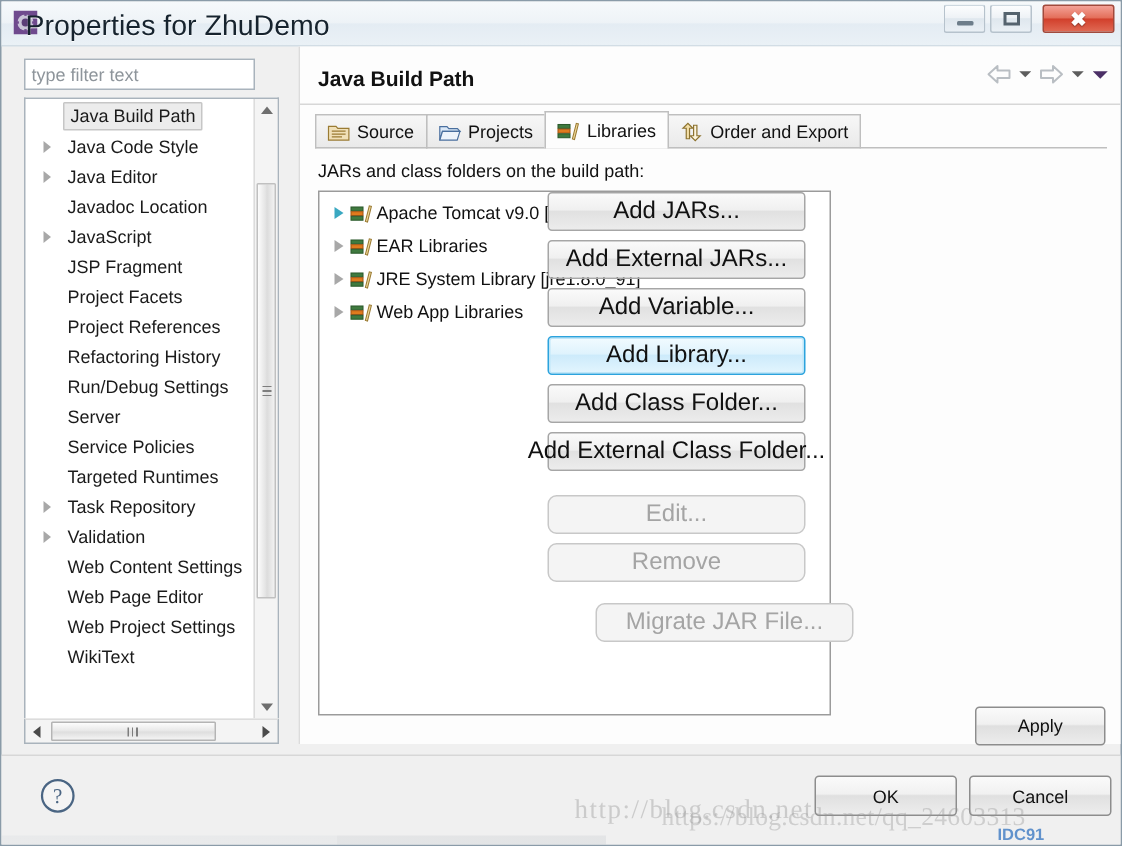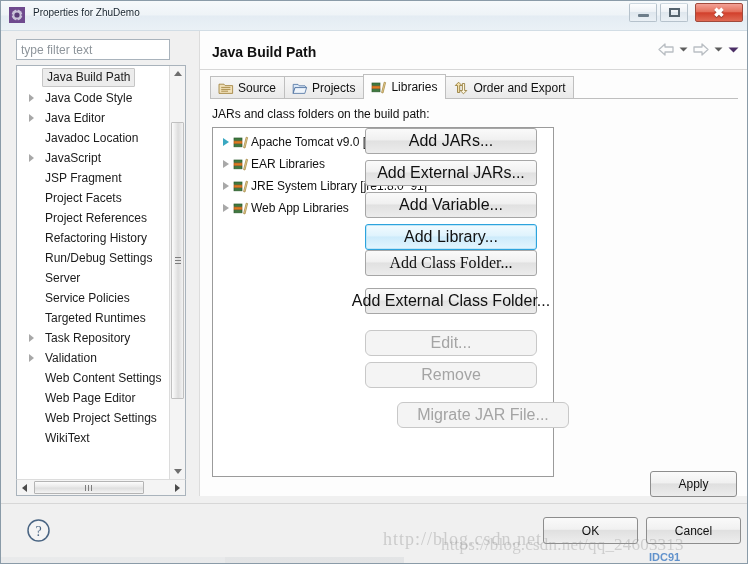--- a/index.html
+++ b/index.html
@@ -25,22 +25,22 @@
     position: absolute; left: 0; top: 0;
     width: 746px; height: 29px;
     background: linear-gradient(to bottom, #f6f9fb 0%, #eef3f7 48%, #e4ecf3 52%, #eaf1f6 100%);
     border-bottom: 1px solid #d2dde5;
   }
   #title-icon {
     position: absolute; left: 8px; top: 6px;
     width: 16px; height: 16px;
   }
   #title-text {
-    position: absolute; left: 32px; top: 6px;
-    font-size: 10px; color: #16232e;
+    position: absolute; left: 16px; top: 6px;
+    font-size: 19px; color: #16232e;
     white-space: nowrap;
     text-shadow: 0 1px 0 rgba(255,255,255,.85);
   }
   .wbtn {
     position: absolute; top: 2px;
     width: 28px; height: 19px;
     border: 1px solid #b6c2cc;
     border-top-color: #cdd8e0;
     border-radius: 2px;
     background: linear-gradient(to bottom,#fcfdfe 0%,#eef2f6 45%,#dfe7ee 50%,#eaf0f5 100%);
@@ -348,21 +348,21 @@
     color: rgba(120,120,120,.30);
     letter-spacing: 1px;
   }
   #wm2 {
     left: 440px; top: 534px;
     font-size: 17px;
     color: rgba(150,150,150,.38);
     letter-spacing: .2px;
   }
   #wm3 {
-    left: 648px; top: 550px;
+    left: 664px; top: 550px;
     font-size: 11px;
     font-family: "Liberation Sans", sans-serif;
     font-weight: bold;
     color: rgba(42,110,190,.72);
   }
   #wm-topstrip {
     position: absolute; left: 180px; top: 0;
     width: 420px; height: 14px;
     pointer-events: none;
     opacity: .20;
@@ -574,21 +574,21 @@
             </svg></span><span>Web App Libraries</span></div>
       </div>
 
   </div>
 
   <div id="side-buttons">
       <div class="sbtn" style="top: 127px;">Add JARs...</div>
       <div class="sbtn" style="top: 159px;">Add External JARs...</div>
       <div class="sbtn" style="top: 191px;">Add Variable...</div>
       <div class="sbtn hot" style="top: 223px;">Add Library...</div>
-      <div class="sbtn" style="top: 249px; font-family: Liberation Serif, serif;">Add Class Folder...</div>
+      <div class="sbtn" style="top: 255px;">Add Class Folder...</div>
       <div class="sbtn" style="top: 287px;">Add External Class Folder...</div>
       <div class="sbtn disabled" style="top: 329px;">Edit...</div>
       <div class="sbtn disabled" style="top: 361px;">Remove</div>
       <div class="sbtn disabled" style="top: 401px; margin-left: 32px;">Migrate JAR File...</div>
     </div>
 
   <div id="apply-btn">Apply</div>
 
   <div id="footer-sep"></div>
   <div id="footer"></div>

